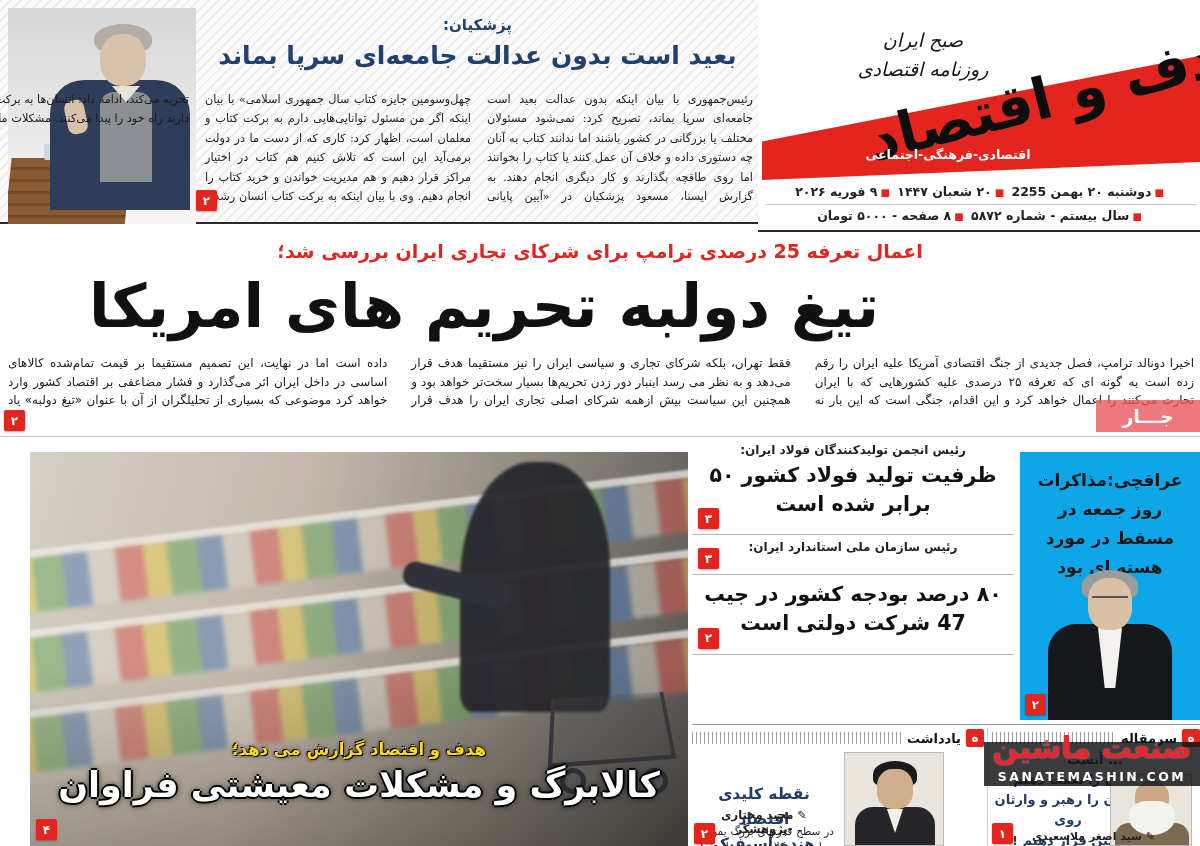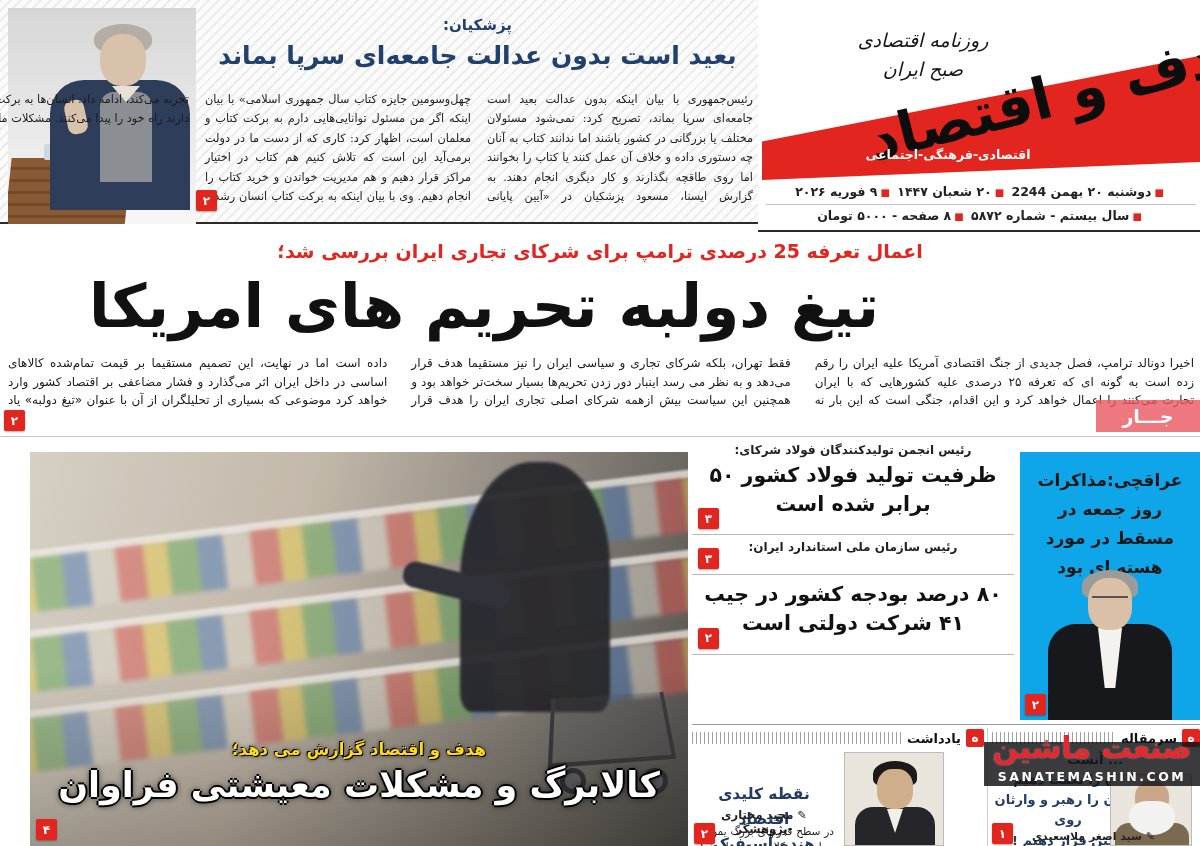--- a/index.html
+++ b/index.html
@@ -178,25 +178,25 @@
     </div>
     <div class="abs" id="topleft-body">رئیس‌جمهوری با بیان اینکه بدون عدالت بعید است جامعه‌ای سرپا بماند، تصریح کرد: نمی‌شود مسئولان مختلف یا بزرگانی در کشور باشند اما ندانند کتاب به آنان چه دستوری داده و خلاف آن عمل کنند یا کتاب را بخوانند اما روی طاقچه بگذارند و کار دیگری انجام دهند. به گزارش ایسنا، مسعود پزشکیان در «آیین پایانی چهل‌وسومین جایزه کتاب سال جمهوری اسلامی» با بیان اینکه اگر من مسئول توانایی‌هایی دارم به برکت کتاب و معلمان است، اظهار کرد: کاری که از دست ما در دولت برمی‌آید این است که تلاش کنیم هم کتاب در اختیار مراکز قرار دهیم و هم مدیریت خواندن و خرید کتاب را انجام دهیم. وی با بیان اینکه به برکت کتاب انسان رشد و تجربه می‌کند، ادامه داد: انسان‌ها به برکت کسانی که علم دارند راه خود را پیدا می‌کنند. مشکلات ما در...</div>
     <div class="badge" style="left:196px; top:190px;">۲</div>
   </div>
 
   <div class="abs" id="masthead">
     <div id="logo-band"></div>
     <div id="band-text">اقتصادی-فرهنگی-اجتماعی</div>
     <div id="calligraphy">هدف و اقتصاد</div>
     <div id="tagline">
+      <div>صبح ایران</div>
       <div>روزنامه اقتصادی</div>
-      <div>صبح ایران</div>
     </div>
     <div id="daterow">
-      <span class="red-bullet">■</span><span>دوشنبه ۲۰ بهمن 2244</span>
+      <span class="red-bullet">■</span><span>دوشنبه ۲۰ بهمن 2255</span>
       <span class="red-bullet">■</span><span>۲۰ شعبان ۱۴۴۷</span>
       <span class="red-bullet">■</span><span>۹ فوریه ۲۰۲۶</span>
     </div>
     <div id="daterow-divider"></div>
     <div id="issuerow">
       <span class="red-bullet">■</span><span>سال بیستم - شماره ۵۸۷۲</span>
       <span class="red-bullet">■</span><span>۸ صفحه - ۵۰۰۰ تومان</span>
     </div>
   </div>
 
@@ -222,30 +222,30 @@
     <div id="superphoto-shade"></div>
     <div id="photo-caption">
       <div id="photo-kicker">هدف و اقتصاد گزارش می دهد؛</div>
       <div id="photo-headline">کالابرگ و مشکلات معیشتی فراوان</div>
     </div>
     <div class="badge" style="left:6px; bottom:6px;">۴</div>
   </div>
 
   <div class="abs" id="news-list">
     <div class="news-item">
-      <div class="news-kicker">رئیس انجمن تولیدکنندگان فولاد شرکای:</div>
+      <div class="news-kicker">رئیس انجمن تولیدکنندگان فولاد ایران:</div>
       <div class="news-headline">ظرفیت تولید فولاد کشور ۵۰ برابر شده است</div>
       <div class="badge">۳</div>
     </div>
     <div class="news-item">
       <div class="news-kicker">رئیس سازمان ملی استاندارد ایران:</div>
       <div class="badge">۳</div>
     </div>
     <div class="news-item">
-      <div class="news-headline">۸۰ درصد بودجه کشور در جیب ۴۱ شرکت دولتی است</div>
+      <div class="news-headline">۸۰ درصد بودجه کشور در جیب 47 شرکت دولتی است</div>
       <div class="badge">۲</div>
     </div>
   </div>
 
   <div class="abs" id="yellowbox">
     <div id="yellowbox-headline">عراقچی:مذاکرات روز جمعه در مسقط در مورد هسته ای بود</div>
     <div id="araghchi">
       <div class="ar-suit"></div>
       <div class="ar-shirt"></div>
       <div class="ar-hair"></div>

